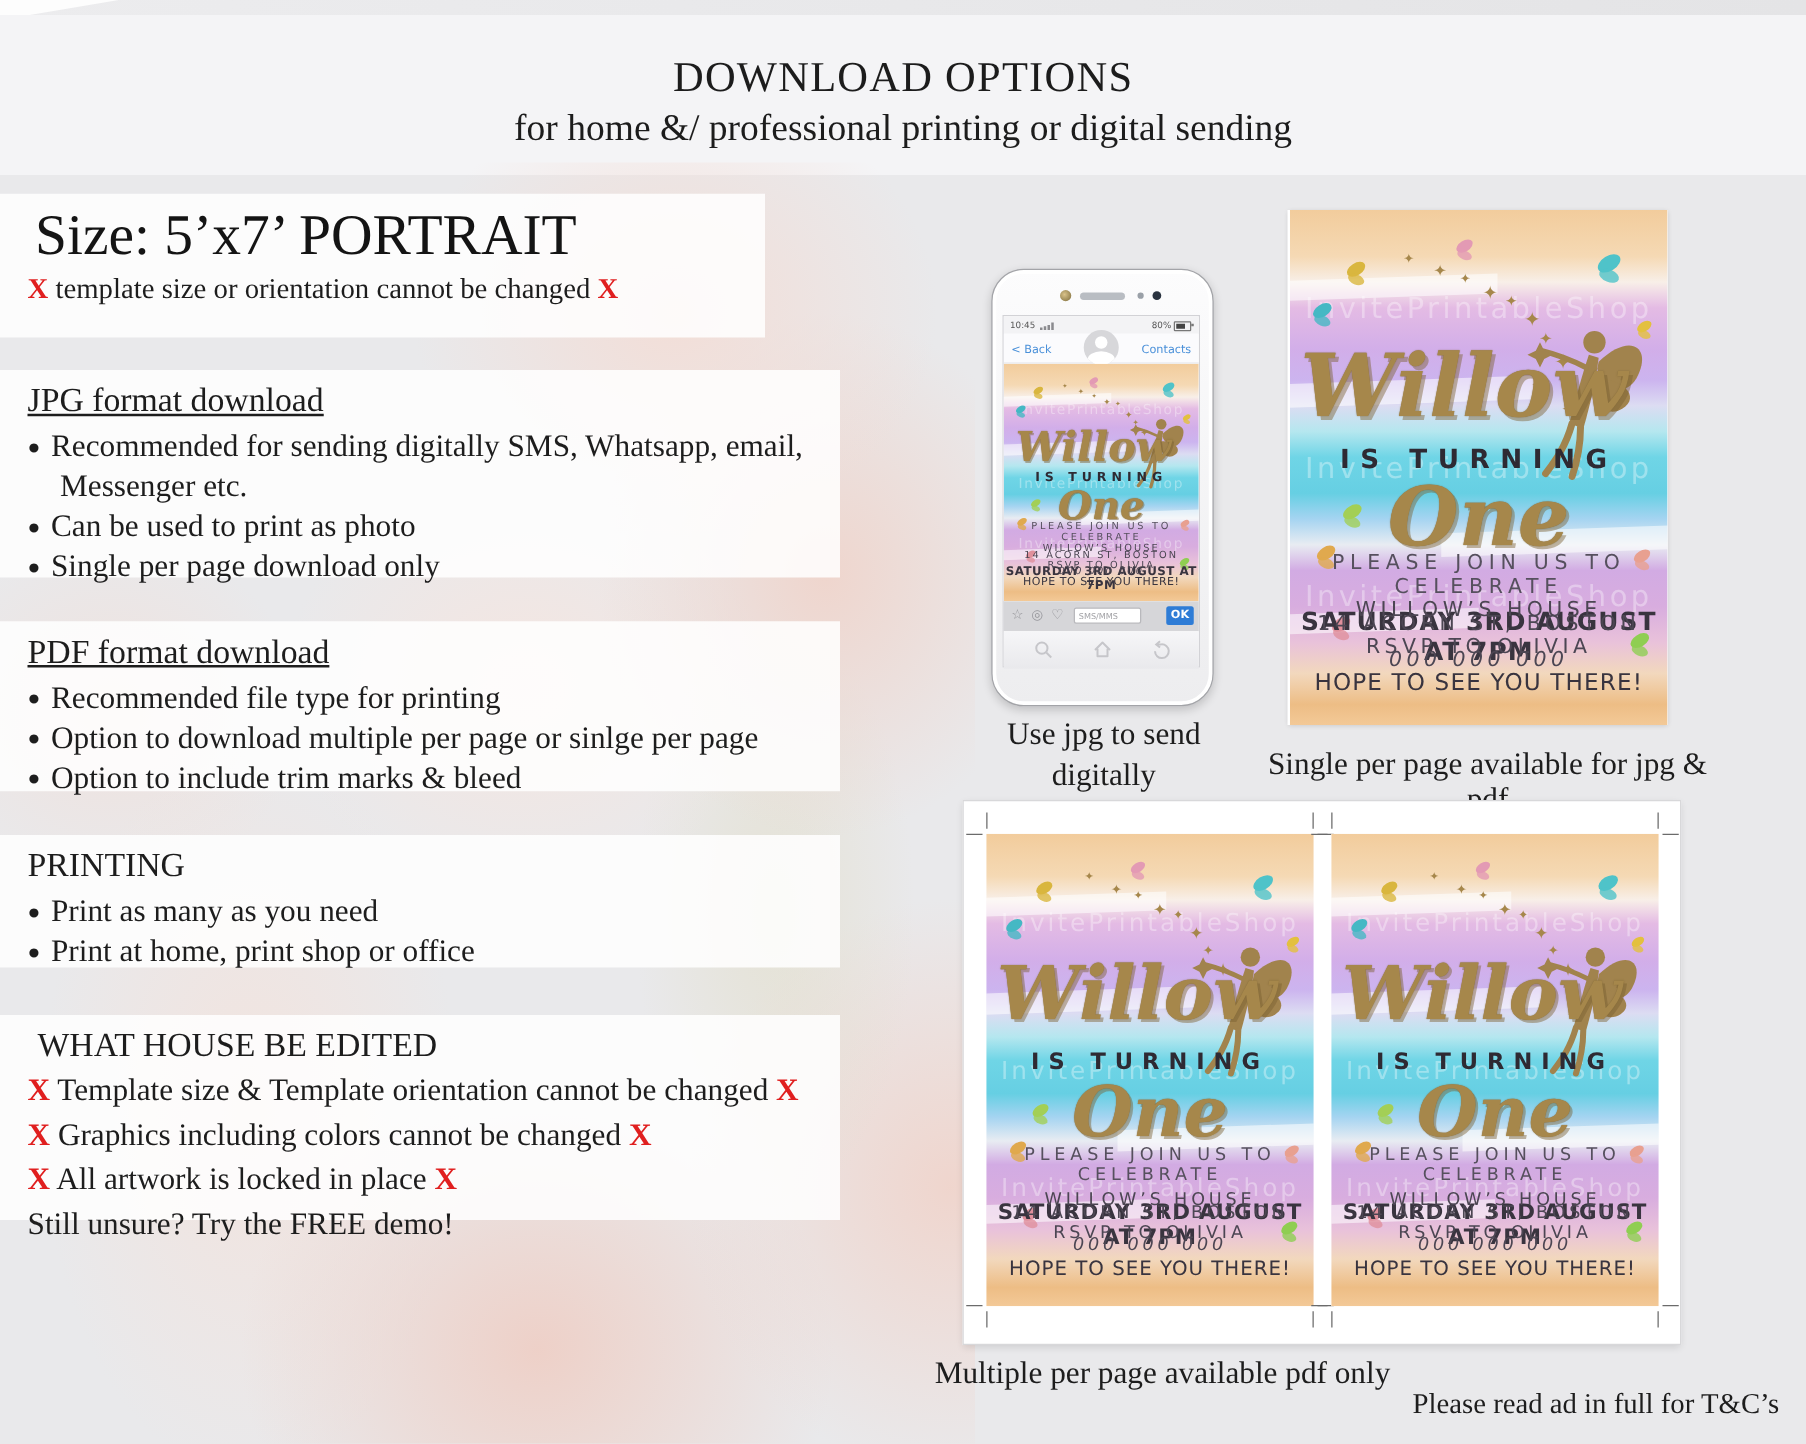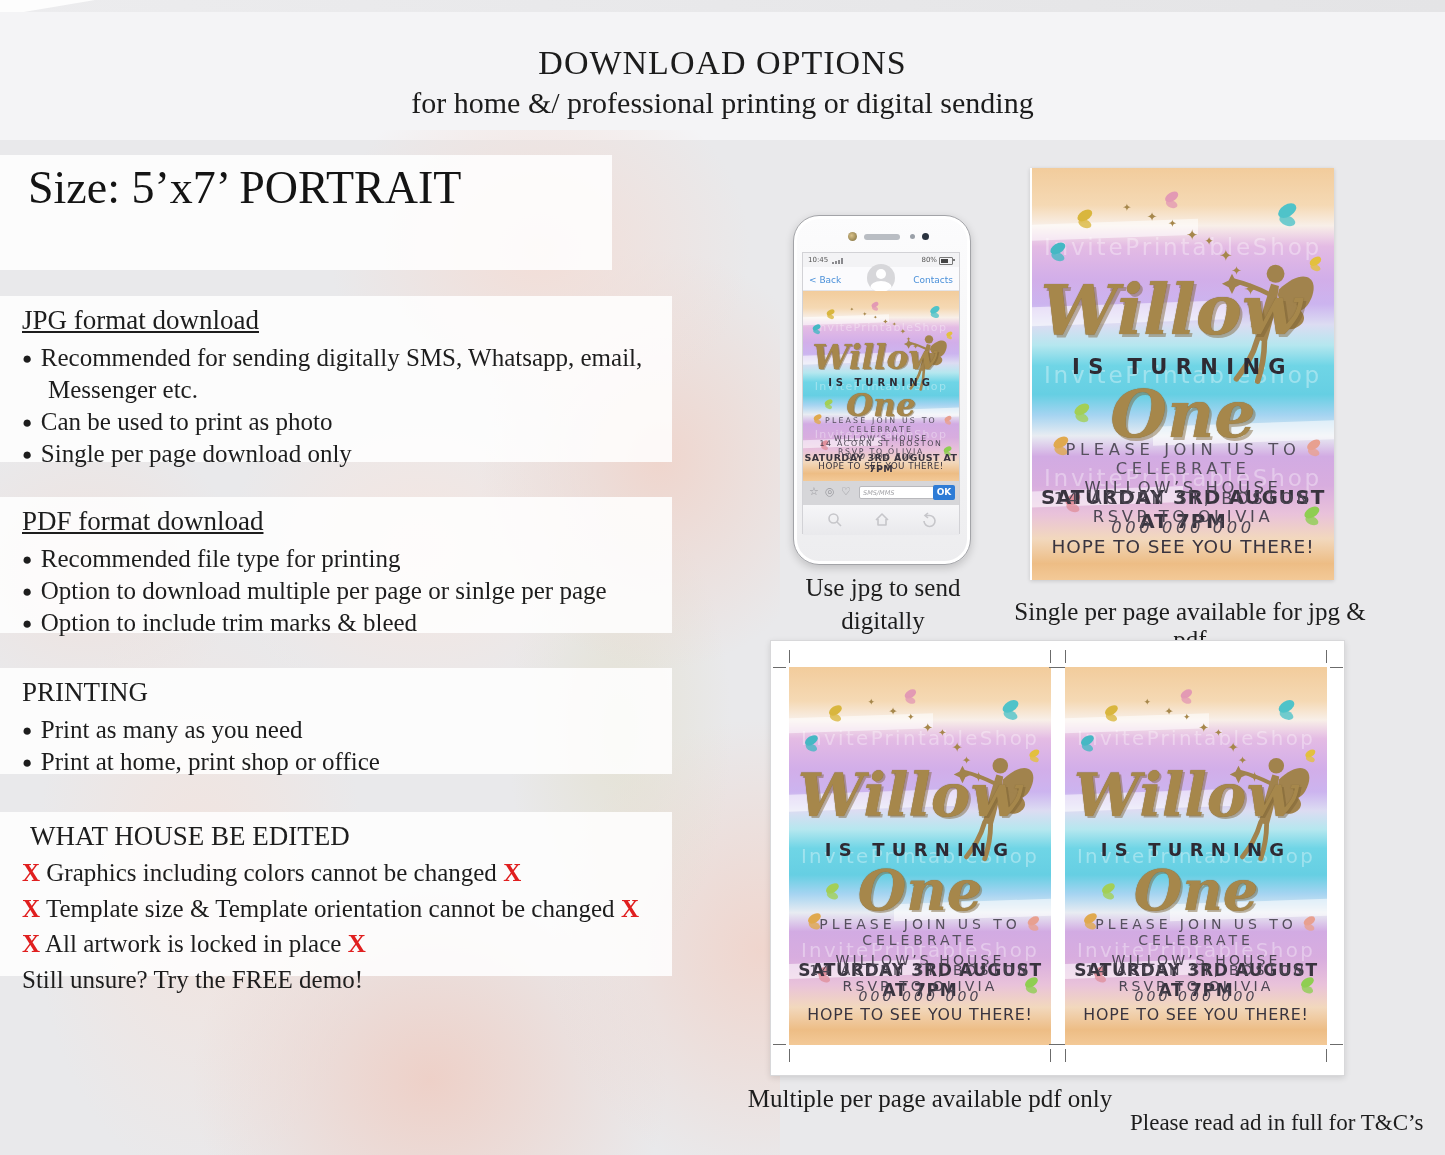--- a/index.html
+++ b/index.html
@@ -67,22 +67,22 @@
   .ph-contacts{left:0;top:14px;width:100%;height:24px;background:#fbfbfd;border-bottom:1px solid #e4e4e8;
                font-family:"DejaVu Sans",sans-serif;font-size:9px;color:#4a90d9;box-sizing:border-box;}
   .ph-back{left:6px;top:8px;}
   .ph-cts{right:6px;top:8px;position:absolute;}
   .avatar{left:64px;top:-3px;width:28px;height:28px;border-radius:50%;background:#d7d7da;overflow:hidden;}
   .avatar::before{content:"";position:absolute;left:9px;top:5px;width:10px;height:10px;border-radius:50%;background:#fff;}
   .avatar::after{content:"";position:absolute;left:3px;top:17px;width:22px;height:14px;border-radius:50%;background:#fff;}
   .ph-invite{left:0;top:38px;width:100%;height:190px;font-size:10px;}
   .ph-sms{left:0;top:228px;width:100%;height:24px;background:#d6d6d9;font-family:"DejaVu Sans",sans-serif;}
   .ph-ic{color:#97979c;font-size:11px;position:absolute;top:4px;}
-  .ph-input{position:absolute;left:56px;top:5px;width:80px;height:13px;background:#fff;border:1px solid #b9b9bd;
-            border-radius:2px;font-size:6.5px;color:#a2a2a6;padding:2px 16px 0 3px;box-sizing:border-box;font-style:italic;}
+  .ph-input{position:absolute;left:56px;top:5px;width:54px;height:13px;background:#fff;border:1px solid #b9b9bd;
+            border-radius:2px;font-size:6.5px;color:#a2a2a6;padding:2px 16px 0 3px;box-sizing:border-box;}
   .ph-ok{position:absolute;right:4px;top:4px;width:22px;height:15px;background:#2e7cd6;color:#fff;
          font-size:9px;font-weight:bold;text-align:center;line-height:15px;border-radius:2px;}
   .ph-nav{left:0;top:252px;width:100%;height:30px;background:linear-gradient(180deg,#f6f6f8,#e9e9ec);}
   .ph-nav svg{position:absolute;top:7px;}
 
   
   .invite{position:absolute;inset:0;overflow:hidden;font-family:"DejaVu Sans",sans-serif;background:#fff;}
   .inv-bg{position:absolute;inset:0;background:linear-gradient(180deg,
       #f2cc9c 0%,#f5d9b4 9%,#f8efe8 14%,#e4bbe4 19%,#d2aee9 27%,#ccb4ef 33%,
       #dcdcf2 38%,#b5e7ef 43%,#6fd5e6 48%,#66cfe3 55%,#a5d4f1 60%,#e8ecf2 65%,
@@ -147,20 +147,25 @@
 <div class="abs topstrip"></div>
 <div class="abs wedge"></div>
 <div class="abs headerband"></div>
 <div class="abs flowers"></div>
 
 <div class="abs title">DOWNLOAD OPTIONS</div>
 <div class="abs subtitle">for home &amp;/ professional printing or digital sending</div>
 
 <div class="abs box box-size">
   <div class="abs size-h" style="position:relative;left:0;top:0;margin:6px 0 0 28px;">Size: 5’x7’ PORTRAIT</div>
+  <div style="margin:4px 0 0 22px;font-size:23px;">
+    <span class="redx">X</span>
+    <span>template size or orientation cannot be changed</span>
+    <span class="redx">X</span>
+  </div>
 </div>
 
 <div class="abs box box-jpg">
   <span class="sec-h u">JPG format download</span>
   <ul class="bullets">
     <li>Recommended for sending digitally SMS, Whatsapp, email, Messenger etc.</li>
     <li>Can be used to print as photo</li>
     <li>Single per page download only</li>
   </ul>
 </div>
@@ -179,26 +184,26 @@
   <ul class="bullets">
     <li>Print as many as you need</li>
     <li>Print at home, print shop or office</li>
   </ul>
 </div>
 
 <div class="abs box box-edit">
   <span class="sec-h" style="margin-left:30px">WHAT HOUSE BE EDITED</span>
   <div class="xline">
     <span class="redx">X</span>
+    <span>Template size &amp; Template orientation cannot be changed</span>
+    <span class="redx">X</span>
+  </div>
+  <div class="xline">
+    <span class="redx">X</span>
     <span>Graphics including colors cannot be changed</span>
-    <span class="redx">X</span>
-  </div>
-  <div class="xline">
-    <span class="redx">X</span>
-    <span>Template size &amp; Template orientation cannot be changed</span>
     <span class="redx">X</span>
   </div>
   <div class="xline">
     <span class="redx">X</span>
     <span>All artwork is locked in place</span>
     <span class="redx">X</span>
   </div>
   <div class="editfoot">Still unsure? Try the FREE demo!</div>
 </div>
 

